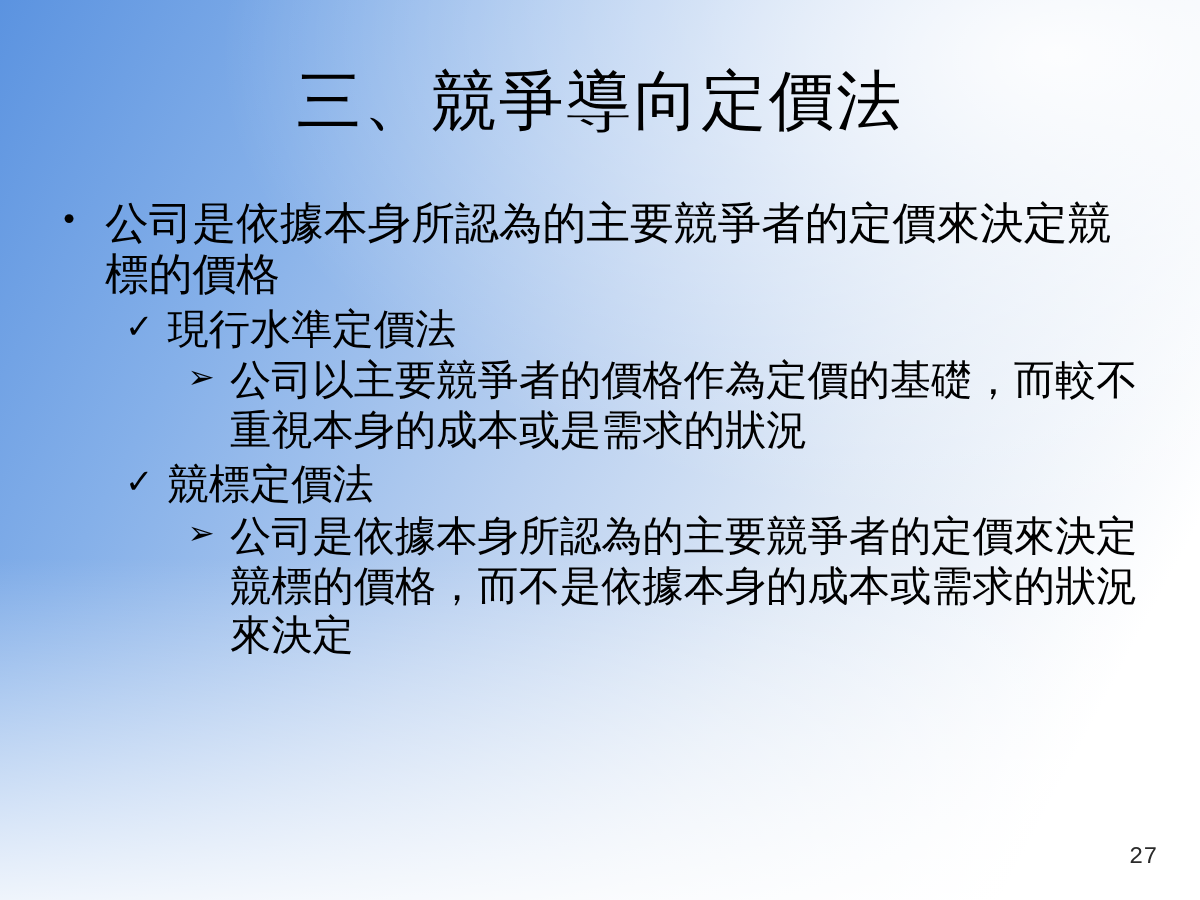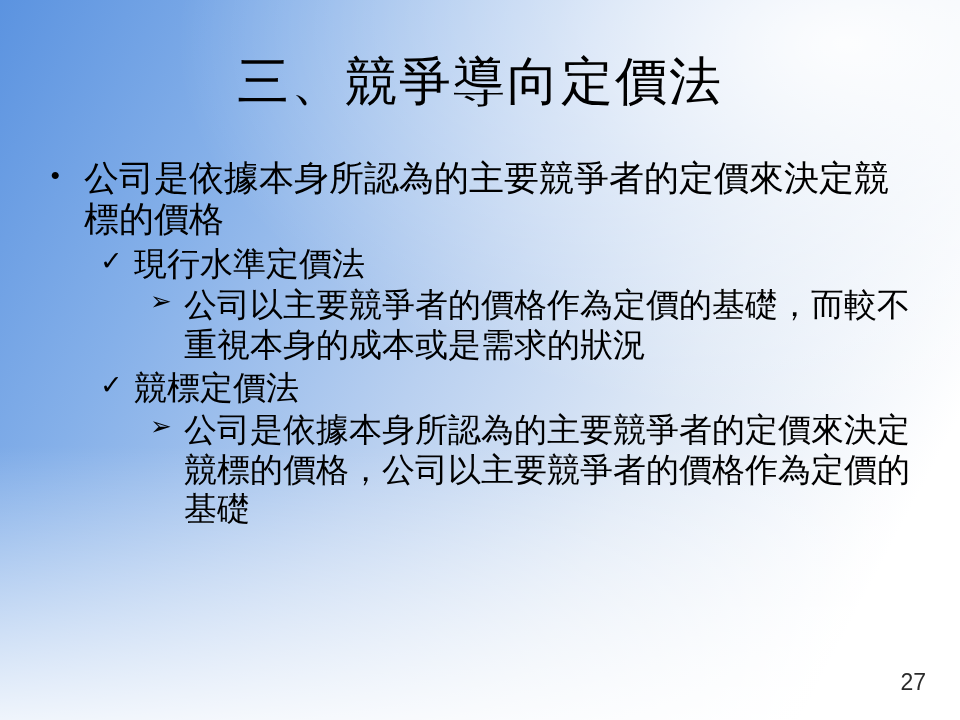--- a/index.html
+++ b/index.html
@@ -94,23 +94,23 @@
     font-size: 26px;
     line-height: 1.26;
   }
   .text {
     flex: 1 1 auto;
   }
   .page-number {
     position: absolute;
     right: 34px;
     bottom: 24px;
-    font-size: 23px;
+    font-size: 19px;
     color: #2b2b2b;
-    font-family: Liberation Sans, sans-serif;
+    font-family: Liberation Mono, monospace;
     z-index: 3;
   }
 </style>
 </head>
 <body>
 
 <div class="slide">
 
   <div class="slide-title">三、競爭導向定價法</div>
 
@@ -131,20 +131,20 @@
       <span class="text">公司以主要競爭者的價格作為定價的基礎，而較不重視本身的成本或是需求的狀況</span>
     </div>
 
     <div class="bullet lvl2">
       <span class="marker">✓</span>
       <span class="text">競標定價法</span>
     </div>
 
     <div class="bullet lvl3">
       <span class="marker">➢</span>
-      <span class="text">公司是依據本身所認為的主要競爭者的定價來決定競標的價格，公司以主要競爭者的價格作為定價的基礎</span>
+      <span class="text">公司是依據本身所認為的主要競爭者的定價來決定競標的價格，而不是依據本身的成本或需求的狀況來決定</span>
     </div>
 
   </div>
 
   <div class="page-number">27</div>
 
 </div>
 
 </body></html>

